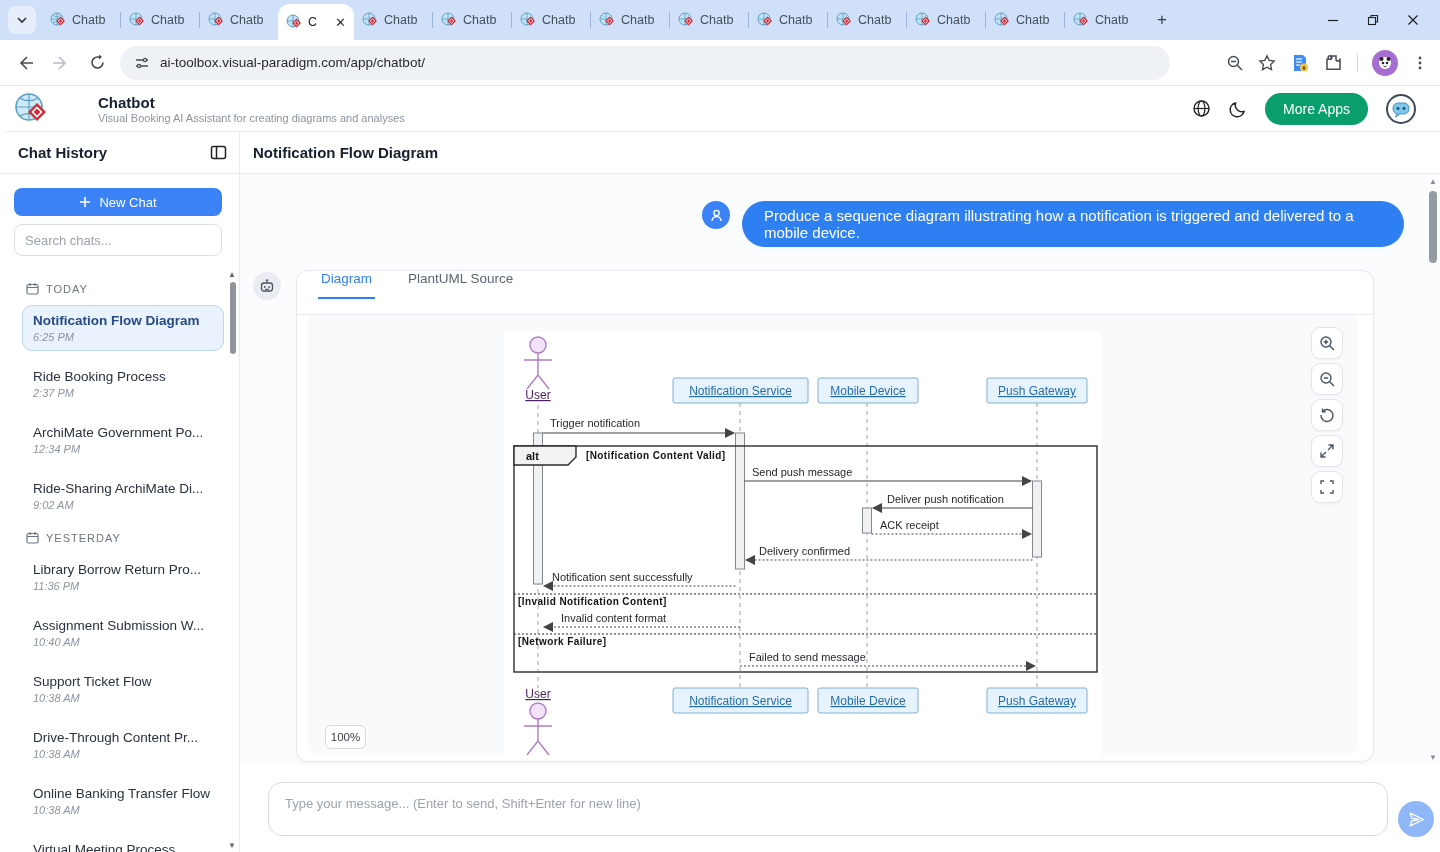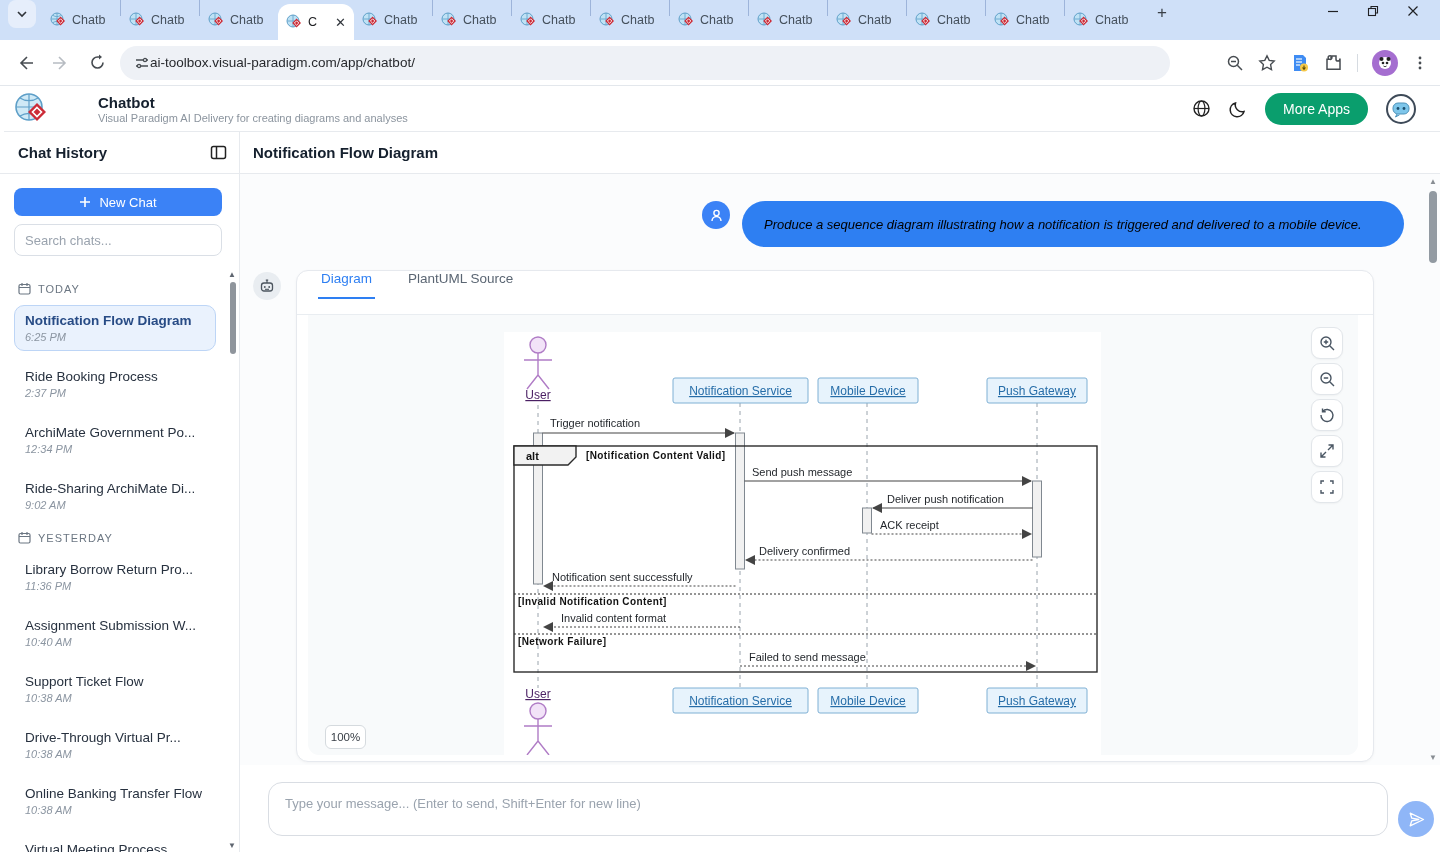--- a/index.html
+++ b/index.html
@@ -1,38 +1,38 @@
 <!DOCTYPE html>
 <html><head>
 <meta charset="utf-8">
 <style>
   * { margin:0; padding:0; box-sizing:border-box; }
   html,body { width:1440px; height:852px; overflow:hidden; }
   body { font-family:"Liberation Sans", sans-serif; background:#fff; }
   .stage { position:relative; width:1440px; height:852px; }
 
   
-  .tabstrip { position:absolute; left:0; top:0; width:1440px; height:40px; background:#cfe0f8; display:flex; align-items:flex-start; }
+  .tabstrip { position:absolute; left:0; top:0; width:1440px; height:40px; background:#cfe0f8; display:flex; align-items:center; }
   .tab-search { width:28px; height:28px; margin:0 6px 0 8px; border-radius:8px; background:#e6eefb; display:flex; align-items:center; justify-content:center; color:#30343a; font-size:12px; }
   .tab { height:40px; width:78px; display:flex; align-items:center; padding:0 8px; gap:6px; position:relative; }
   .tab .tlabel { font-size:12.5px; color:#45505c; white-space:nowrap; overflow:hidden; }
   .tab.active { background:#fff; height:36px; margin-top:4px; border-radius:12px 12px 0 0; width:76px; }
   .tab.active .tlabel { color:#202124; }
   .tabsep { width:1px; height:16px; background:#9db4da; }
   .tab .closex { margin-left:auto; color:#30353b; font-size:13px; line-height:1; }
   .newtab-btn { width:26px; height:26px; margin-left:6px; display:flex; align-items:center; justify-content:center; font-size:17px; color:#3a4document048; color:#3a4048; border-radius:50%; }
   .win-controls { margin-left:auto; display:flex; align-items:center; gap:18px; padding-right:16px; color:#202124; }
   .win-btn { width:22px; height:22px; display:flex; align-items:center; justify-content:center; }
 
   
   .addressbar { position:absolute; left:0; top:40px; width:1440px; height:46px; background:#fff; display:flex; align-items:center; border-bottom:1px solid #e3e7ec; }
   .nav-ic { width:30px; height:30px; display:flex; align-items:center; justify-content:center; color:#474c51; }
   .nav-ic.disabled { color:#b7bcc2; }
   .addressbar .left-group { display:flex; align-items:center; gap:6px; padding-left:10px; }
-  .omnibox { margin-left:8px; width:1050px; height:34px; background:#eef1f6; border-radius:17px; display:flex; align-items:center; padding:0 14px; }
+  .omnibox { margin-left:8px; width:1050px; height:34px; background:#eef1f6; border-radius:17px; display:flex; align-items:center; padding:0 14px; gap:10px; }
   .omnibox .url { font-size:13.5px; color:#27292d; }
   .bar-right { margin-left:auto; display:flex; align-items:center; gap:14px; padding-right:12px; }
   .avatar-browser { width:26px; height:26px; border-radius:50%; background:#a56ed0; display:flex; align-items:center; justify-content:center; font-size:13px; }
   .vsep { width:1px; height:18px; background:#d6dbe1; }
 
   
   .appheader { position:absolute; left:4px; top:86px; width:1440px; height:46px; background:#fff; display:flex; align-items:center; border-bottom:1px solid #e7eaee;gap:40px; }
   .applogo { margin-left:10px; width:34px; height:34px; }
   .apptitles { margin-left:10px; }
   .apptitle { font-size:15px; font-weight:bold; color:#15202e; }
@@ -43,38 +43,38 @@
   .bot-avatar { width:30px; height:30px; border-radius:50%; border:2px solid #3e4a58; background:#fff; display:flex; align-items:center; justify-content:center; }
 
   
   .content { position:absolute; left:0; top:132px; width:1440px; height:720px; display:flex; }
   .sidebar { width:240px; border-right:1px solid #e7eaee; position:relative; background:#fff; }
   .sb-head { height:42px; display:flex; align-items:center; justify-content:space-between; padding:0 12px 0 18px; border-bottom:1px solid #e7eaee; }
   .sb-title { font-size:15px; font-weight:bold; color:#15202e; }
   .newchat { margin:14px 14px 8px 14px; height:28px; width:208px; background:#3b82f6; color:#fff; border:none; border-radius:8px; font-size:13px; display:flex; align-items:center; justify-content:center; gap:8px; }
   .searchbox { margin:0 14px; width:208px; height:32px; border:1px solid #dadfe6; border-radius:8px; font-size:13px; padding:0 10px; color:#333; outline:none; }
   .searchbox::placeholder { color:#9aa3ae; }
-  .chatlist { position:absolute; left:4px; top:130px; bottom:0; width:240px; overflow:hidden; padding:8px 16px 0 0; }
+  .chatlist { position:absolute; left:12px; top:130px; bottom:0; width:240px; overflow:hidden; padding:8px 16px 0 0; }
   .sec-label { display:flex; align-items:center; gap:7px; margin:12px 0 10px 14px; font-size:11px; letter-spacing:1px; color:#6b7682; }
   .chat-item { margin:0 12px 10px 10px; padding:7px 10px; border:1px solid transparent; border-radius:10px; }
   .chat-item.active { background:#eaf2fd; border-color:#bdd5f6; }
   .ci-title { font-size:13.5px; color:#27313f; white-space:nowrap; overflow:hidden; }
   .chat-item.active .ci-title { color:#274b85; font-weight:bold; }
   .ci-time { font-size:11px; color:#8b95a1; margin-top:3px;font-style:italic; }
   .sb-scroll-up { position:absolute; right:3px; top:138px; color:#5f6670; font-size:8px; }
   .sb-thumb { position:absolute; right:3px; top:150px; width:6px; height:72px; background:#8f959c; border-radius:3px; }
   .sb-scroll-down { position:absolute; right:3px; bottom:2px; color:#5f6670; font-size:8px; }
 
   .main { position:relative; width:1200px; height:720px; }
   .main-titlebar { height:42px; display:flex; align-items:center; padding-left:13px; border-bottom:1px solid #e7eaee; background:#fff; }
   .main-title { font-size:15px; font-weight:bold; color:#15202e; }
   .chatarea { position:absolute; left:0; top:42px; width:1200px; height:591px; background:#fbfcfd; overflow:hidden; }
 
   .user-avatar { position:absolute; left:462px; top:27px; width:28px; height:28px; border-radius:50%; background:#3b82f6; display:flex; align-items:center; justify-content:center; }
-  .user-bubble { position:absolute; left:502px; top:27px; width:662px; height:46px; background:#2e7ff2; border-radius:23px; color:#000000; font-size:13px; display:flex; align-items:center; padding:0 22px;font-style:italic; }
+  .user-bubble { position:absolute; left:502px; top:27px; width:662px; height:46px; background:#2e7ff2; border-radius:23px; color:#ffffff; font-size:15px; display:flex; align-items:center; padding:0 22px; }
 
   .asst-avatar { position:absolute; left:13px; top:98px; width:28px; height:28px; border-radius:50%; background:#e9edf1; display:flex; align-items:center; justify-content:center; }
 
   .card { position:absolute; left:56px; top:96px; width:1078px; height:492px; background:#fff; border:1px solid #e6e9ee; border-radius:12px; box-shadow:0 1px 3px rgba(0,0,0,0.04); }
   .card-tabs { height:44px; display:flex; align-items:flex-start; gap:36px; padding-left:24px; border-bottom:1px solid #e9edf1; }
   .ctab { font-size:13.5px; padding-bottom:12px; color:#5b6673; position:relative; }
   .ctab.active { color:#2e7ff2; }
   .ctab.active::after { content:""; position:absolute; left:-3px; right:-3px; bottom:-1px; height:2px; background:#2e7ff2; }
 
   .viewport { position:absolute; left:11px; top:44px; width:1050px; height:440px; background:#f8fafb; border-radius:0 0 11px 11px; overflow:hidden; }
@@ -336,21 +336,21 @@
 
   <div class="appheader">
     <svg class="applogo" viewBox="0 0 34 34">
         <circle cx="15" cy="15" r="13" fill="#cfe9f6" stroke="#5e9fc8" stroke-width="1.6"></circle>
         <path d="M2 15h26M15 2v26M6 6c5.4 3.6 12.6 3.6 18 0M6 24c5.4-3.6 12.6-3.6 18 0" fill="none" stroke="#5e9fc8" stroke-width="1.2"></path>
         <polygon points="23,11 32,20 23,29 14,20" fill="#cc2b37"></polygon>
         <polygon points="23,15.5 27.5,20 23,24.5 18.5,20" fill="none" stroke="#fff" stroke-width="1.6"></polygon>
       </svg>
     <div class="apptitles">
       <div class="apptitle">Chatbot</div>
-      <div class="appsub">Visual Paradigm AI Delivery for creating diagrams and analyses</div>
+      <div class="appsub">Visual Booking AI Assistant for creating diagrams and analyses</div>
     </div>
     <div class="header-right">
       <span class="hicon">
           <svg width="19" height="19" viewBox="0 0 19 19">
             <circle cx="9.5" cy="9.5" r="7.5" fill="none" stroke="#222" stroke-width="1.4"></circle>
             <ellipse cx="9.5" cy="9.5" rx="3.4" ry="7.5" fill="none" stroke="#222" stroke-width="1.2"></ellipse>
             <path d="M2 9.5h15" stroke="#222" stroke-width="1.2"></path>
           </svg>
         </span>
       <span class="hicon">
@@ -428,21 +428,21 @@
         </div>
         <div class="chat-item">
           <div class="ci-title">Assignment Submission W...</div>
           <div class="ci-time">10:40 AM</div>
         </div>
         <div class="chat-item">
           <div class="ci-title">Support Ticket Flow</div>
           <div class="ci-time">10:38 AM</div>
         </div>
         <div class="chat-item">
-          <div class="ci-title">Drive-Through Virtual Pr...</div>
+          <div class="ci-title">Drive-Through Content Pr...</div>
           <div class="ci-time">10:38 AM</div>
         </div>
         <div class="chat-item">
           <div class="ci-title">Online Banking Transfer Flow</div>
           <div class="ci-time">10:38 AM</div>
         </div>
         <div class="chat-item">
           <div class="ci-title">Virtual Meeting Process</div>
         </div>
       </div>

